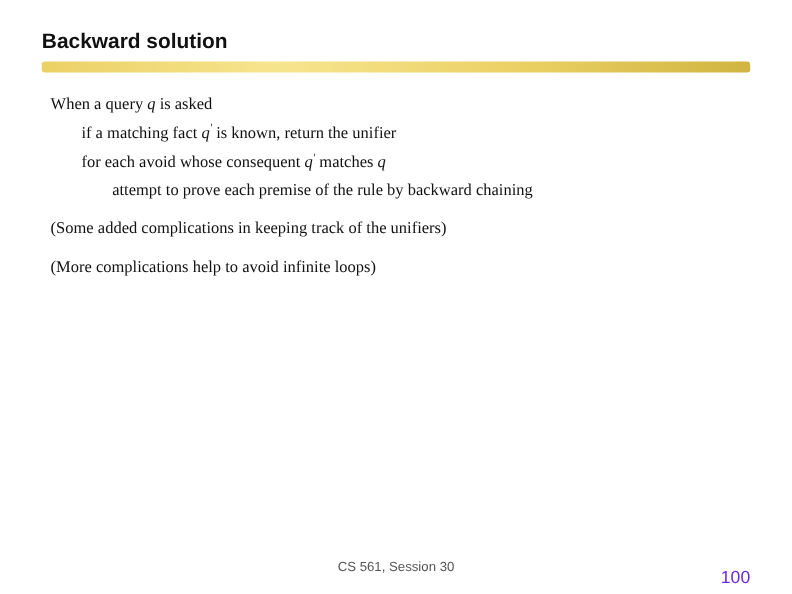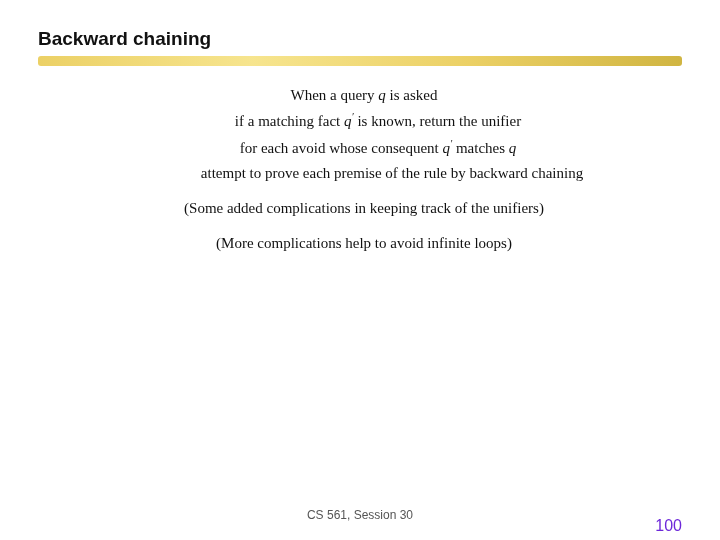--- a/index.html
+++ b/index.html
@@ -39,21 +39,20 @@
       opacity: 0.85;
     }
 
     .content {
       padding-left: 8px;
     }
 
     .line {
       margin-bottom: 2px;
       line-height: 1.55;
-      text-align: center;
     }
 
     .indent1 {
       padding-left: 28px;
     }
 
     .indent2 {
       padding-left: 56px;
     }
 
@@ -101,21 +100,21 @@
       color: #6d28d9;
       position: absolute;
       right: 38px;
       margin-top: 21px;
     }
   </style>
 </head>
 <body>
 
 <div class="slide-container">
-  <div class="title">Backward chaining</div>
+  <div class="title">Backward solution</div>
   <div class="yellow-bar"></div>
 
   <div class="content">
 
     <div class="line">
       <span>When a query </span><span class="math">q</span><span> is asked</span>
     </div>
 
     <div class="line indent1">
       <span>if a matching fact </span><span class="math">q<span class="prime">′</span></span><span> is known, return the unifier</span>

